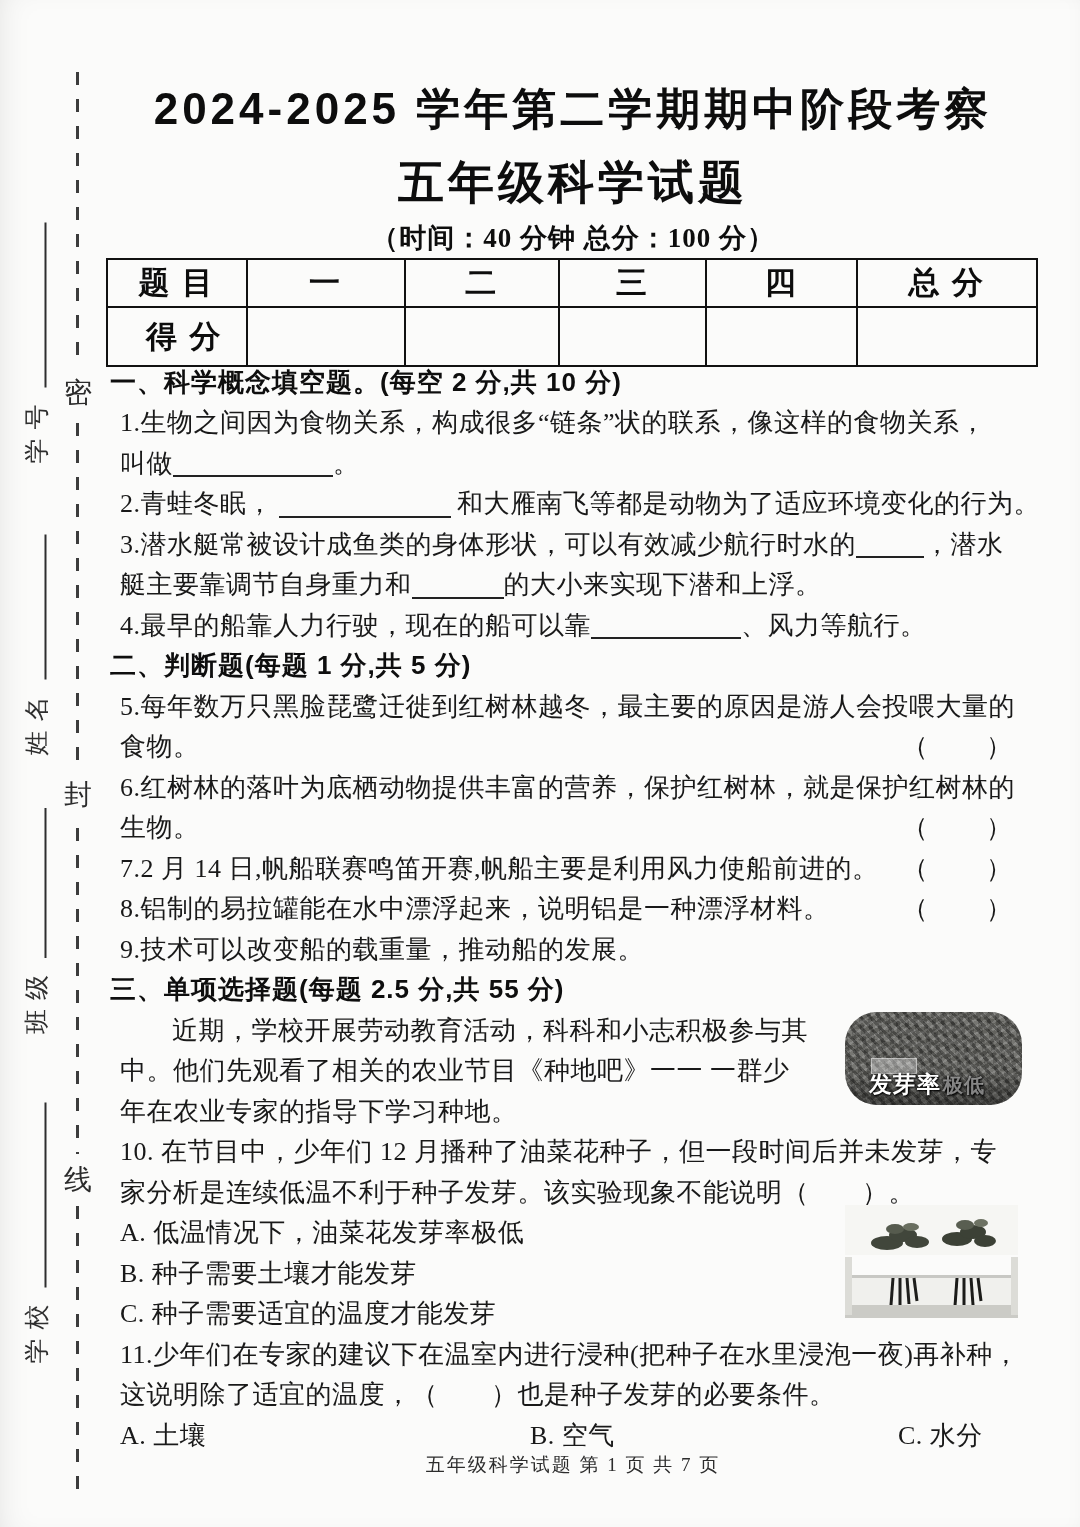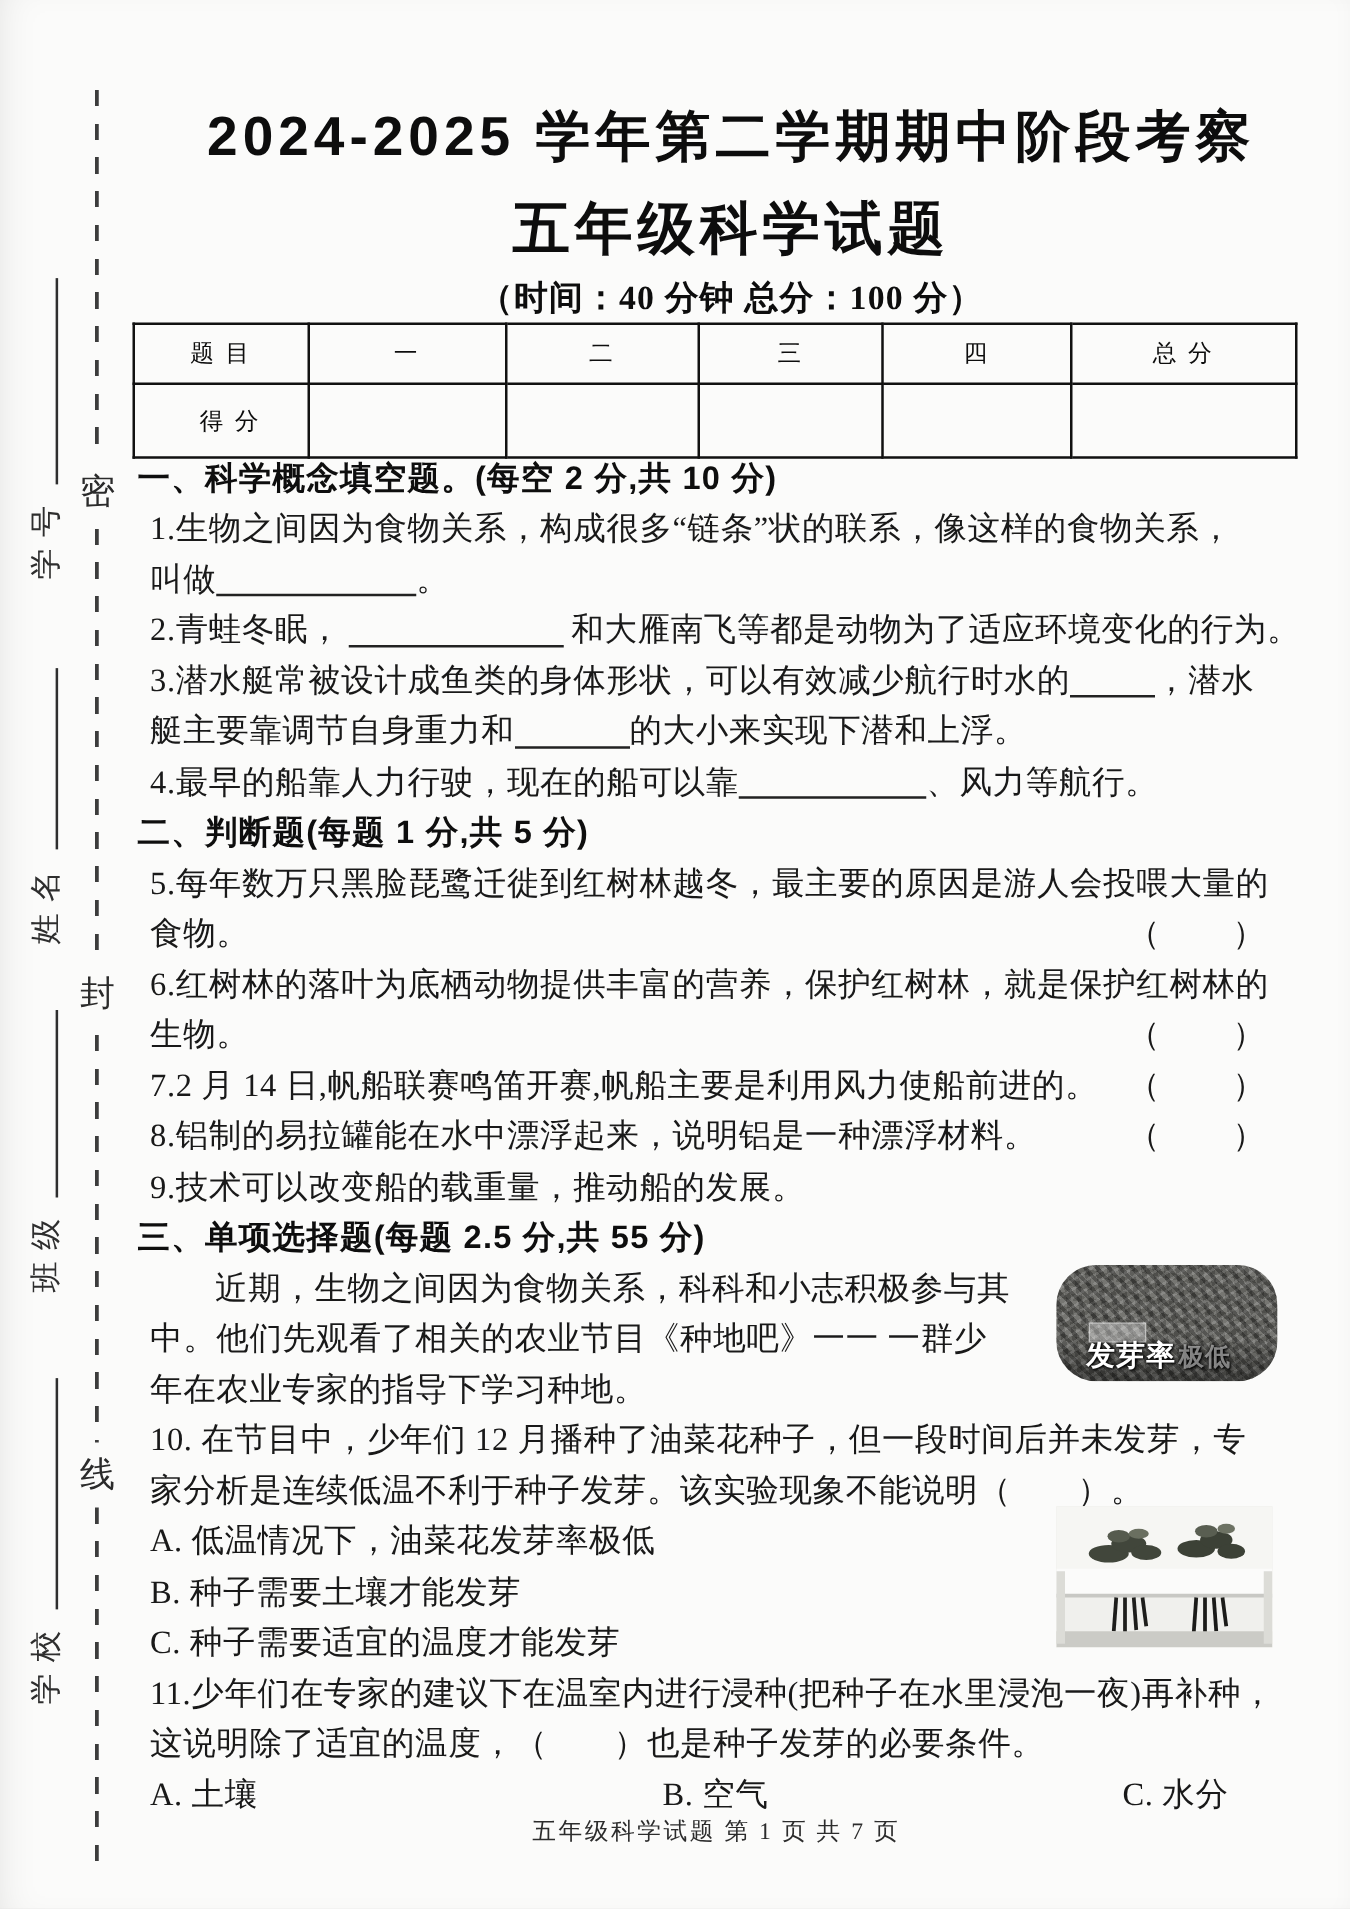--- a/index.html
+++ b/index.html
@@ -20,33 +20,33 @@
     font-family:"Liberation Serif","DejaVu Serif",serif;
   }
   .side-field{position:absolute;left:36px;width:0;height:0;}
   .side-field-inner{
     position:absolute;transform:translate(-50%,-50%) rotate(-90deg);
     display:flex;align-items:flex-end;white-space:nowrap;gap:8px;
   }
   .side-field-label{font-size:25px;letter-spacing:9px;color:#2e2e2e;}
   .side-rule{display:inline-block;height:0;border-bottom:2px solid #2e2e2e;margin-bottom:6px;}
   
-  .hdr{position:absolute;left:118px;width:934px;text-align:center;
+  .hdr{position:absolute;left:106px;width:934px;text-align:center;
        font-family:"Liberation Sans","DejaVu Sans",sans-serif;font-weight:bold;color:#0d0d0d;}
   .title1{top:80px;font-size:44px;letter-spacing:4px;}
   .title2{top:152px;font-size:46px;letter-spacing:4px;}
   .subtitle{top:220px;font-size:27px;font-weight:bold;letter-spacing:1px;
             font-family:"Liberation Serif","DejaVu Serif",serif;}
   
   .score-table{
     position:absolute;left:106px;top:258px;width:932px;border-collapse:collapse;
     font-family:"Liberation Sans","DejaVu Sans",sans-serif;
   }
   .score-table td{border:2.5px solid #111;text-align:center;vertical-align:middle;
-    font-size:19px;font-weight:normal;color:#0d0d0d;letter-spacing:2px;}
+    font-size:31px;font-weight:bold;color:#0d0d0d;letter-spacing:2px;}
   .score-table tr:first-child td{height:44px;}
   .score-table tr:last-child td{height:55px;padding-left:16px;}
   
   .content{position:absolute;left:106px;top:362px;width:934px;font-size:26px;
            letter-spacing:.5px;color:#191919;}
   .line{height:40.5px;display:flex;align-items:center;white-space:nowrap;padding-left:14px;box-sizing:border-box;text-align:right;}
   .line.heading{padding-left:4px;font-weight:bold;font-family:"Liberation Sans","DejaVu Sans",sans-serif;letter-spacing:1px;color:#0e0e0e;}
   .line.judge{justify-content:space-between;padding-right:26px;}
   .line.indent{padding-left:66px;}
   .blank{display:inline-block;border-bottom:2px solid #222;height:26px;}
@@ -195,21 +195,21 @@
       <span>8.铝制的易拉罐能在水中漂浮起来，说明铝是一种漂浮材料。</span>
         <span class="paren">（　　）</span>
     </div>
     <div class="line">
         <span>9.技术可以改变船的载重量，推动船的发展。</span>
       </div>
 
     <div class="line heading">三、单项选择题(每题 2.5 分,共 55 分)</div>
 
     <div class="line indent">
-        <span>近期，生物之间因为食物关系，科科和小志积极参与其</span>
+        <span>近期，学校开展劳动教育活动，科科和小志积极参与其</span>
       </div>
     <div class="line">
         <span>中。他们先观看了相关的农业节目《种地吧》一一 一群少</span>
       </div>
     <div class="line">
         <span>年在农业专家的指导下学习种地。</span>
       </div>
 
     <div class="line">
         <span>10. 在节目中，少年们 12 月播种了油菜花种子，但一段时间后并未发芽，专</span>

